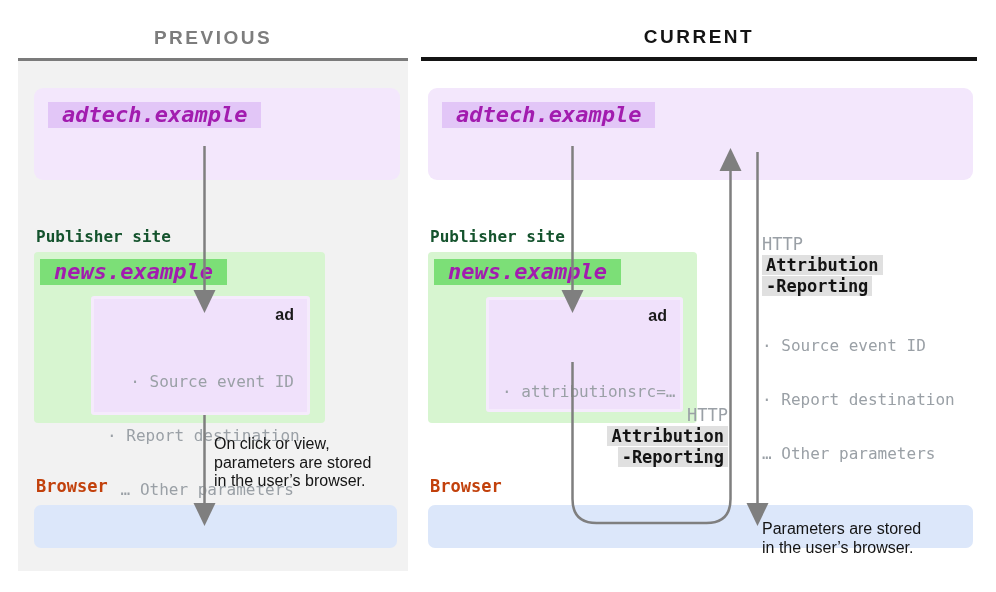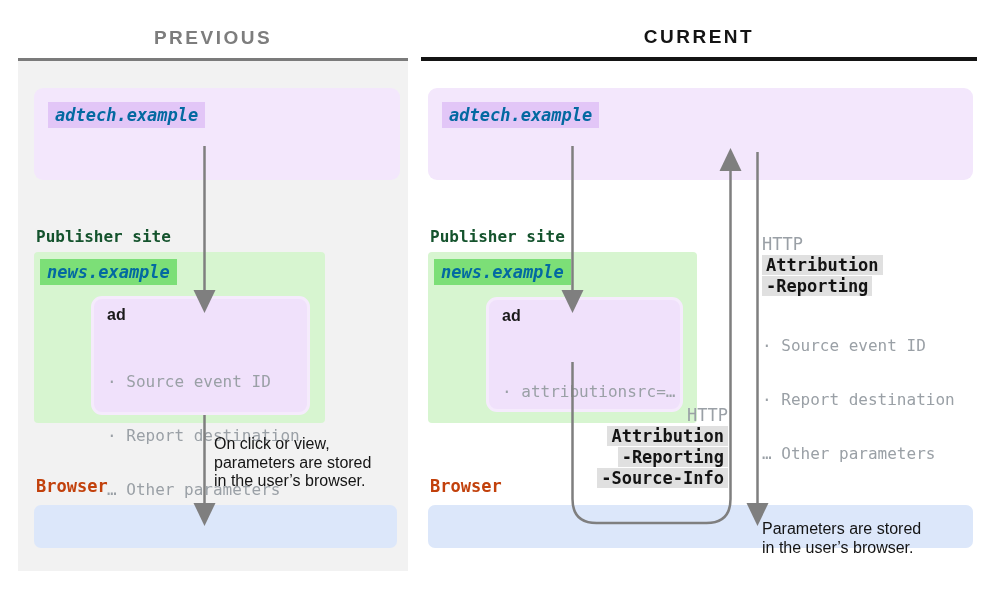--- a/index.html
+++ b/index.html
@@ -7,30 +7,30 @@
          font-family:"Liberation Sans",sans-serif;}
   .abs{position:absolute;}
   .hdr{font-size:19px;font-weight:bold;letter-spacing:2.5px;text-align:center;}
   .hdr-prev{color:#7d7d7d;}
   .hdr-cur{color:#141414;}
   .rule-gray{background:#7b7b7b;height:3px;}
   .rule-black{background:#141414;height:4px;}
   .panel-gray{background:#f2f2f2;}
   .mono{font-family:"DejaVu Sans Mono","Liberation Mono",monospace;}
   .adtech-box{background:#f3e7fc;border-radius:9px;}
-  .domain-label{display:inline-block;font-size:17px;font-weight:bold;font-style:italic;
-                color:#0369a1;padding:2px 7px;line-height:22px;}
+  .domain-label{display:inline-block;font-size:22px;font-weight:bold;font-style:italic;
+                color:#a21caf;padding:2px 14px;line-height:22px;}
   .lbl-purple{background:#e2c6f7;}
   .lbl-green{background:#7cdf77;}
   .news-box{background:#d7f5d0;border-radius:4px;}
   .site-caption{font-size:16px;font-weight:bold;line-height:19px;}
   .green-text{color:#14532d;}
   .blue-text{color:#c2410c;}
-  .ad-box{background:#f0e1fb;border:3px solid #f5ebfc;border-radius:11px;box-sizing:border-box;
-          padding:6px 13px;}
+  .ad-box{background:#f0e1fb;border:3px solid #f5ebfc;border-radius:3px;box-sizing:border-box;
+          padding:6px 13px;text-align:right;}
   .ad-title{font-size:16px;font-weight:bold;color:#1a1a1a;line-height:19px;}
   .gray-list{font-size:16px;line-height:18px;color:#9aa0a6;white-space:pre;}
   .gray-list div{margin:0;}
   .browser-box{background:#dce7fa;border-radius:7px;}
   .note{font-size:16px;line-height:18.5px;color:#141414;}
   .http-proto{font-size:17px;line-height:21px;color:#9aa0a6;}
   .hdr-chip{display:inline-block;background:#e0e0e0;color:#141414;font-size:17px;
             font-weight:bold;line-height:20px;padding:0 4px;margin-bottom:1px;}
   .chip-col{display:flex;flex-direction:column;align-items:flex-end;}
   .chip-col-left{display:flex;flex-direction:column;align-items:flex-start;}
@@ -112,21 +112,20 @@
       <path d="M572.5 313 L561.5 290 H583.5 Z"></path>
       <path d="M730.5 148 L719.5 171 H741.5 Z"></path>
       <path d="M757.5 526 L746.5 503 H768.5 Z"></path>
     </g>
   </svg>
 
   <div class="abs chip-col" style="right:268px;top:405px;">
     <div class="mono http-proto">HTTP</div>
     <span class="mono hdr-chip">Attribution</span>
     <span class="mono hdr-chip">-Reporting</span>
-    <span class="mono hdr-chip">-Source-Info</span>
   </div>
 
   <div class="abs chip-col-left" style="left:762px;top:234px;">
     <div class="mono http-proto">HTTP</div>
     <span class="mono hdr-chip">Attribution</span>
     <span class="mono hdr-chip">-Reporting</span>
     <div class="mono gray-list" style="margin-top:4px;">
       <div>· Source event ID</div>
       <div>· Report destination</div>
       <div>… Other parameters</div>

